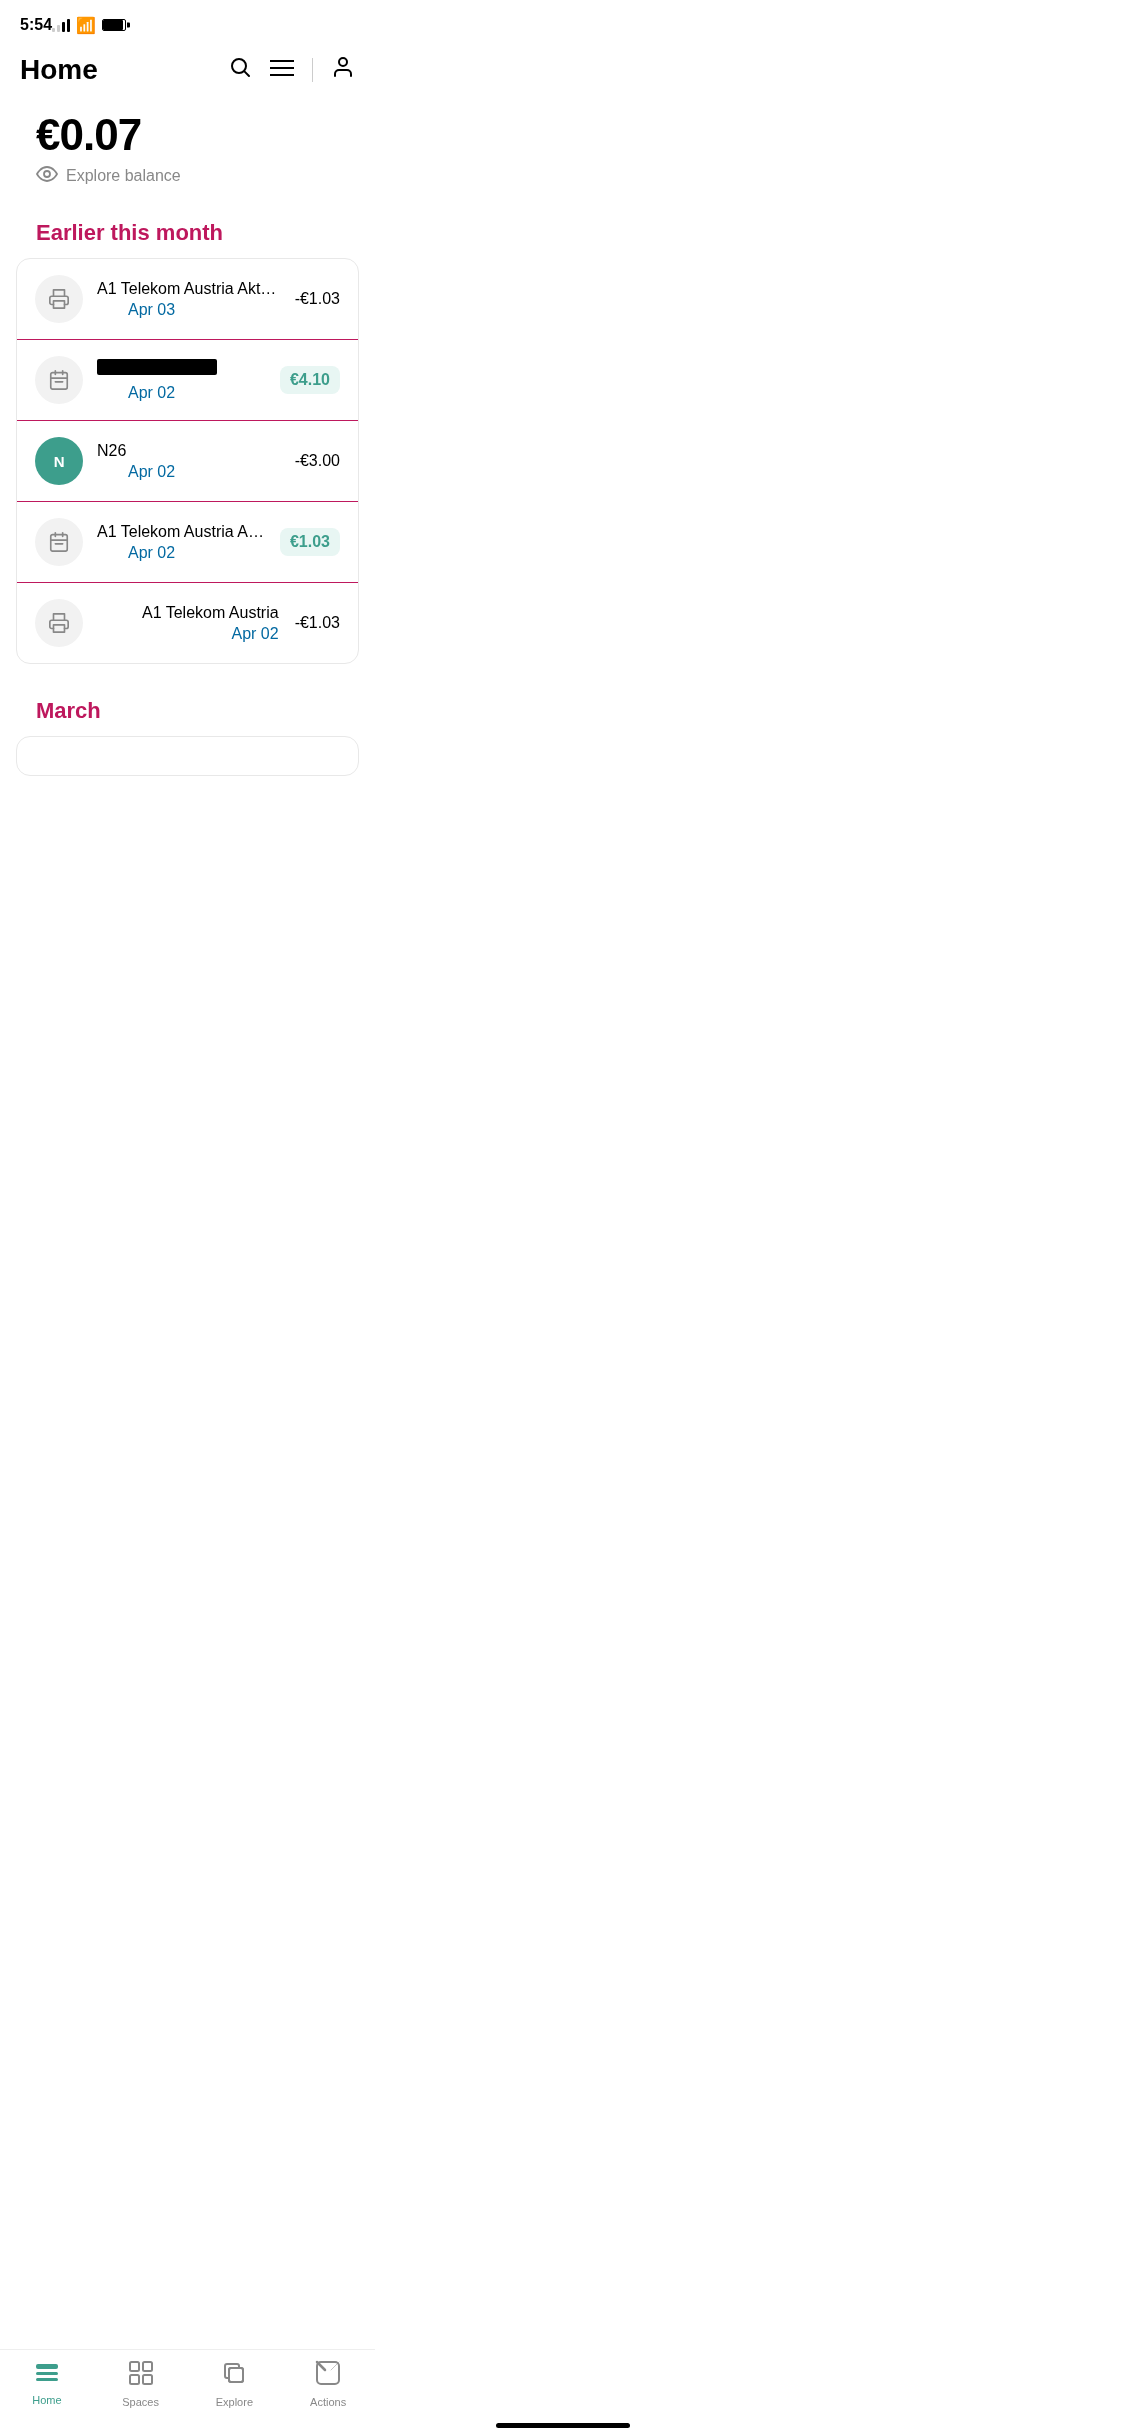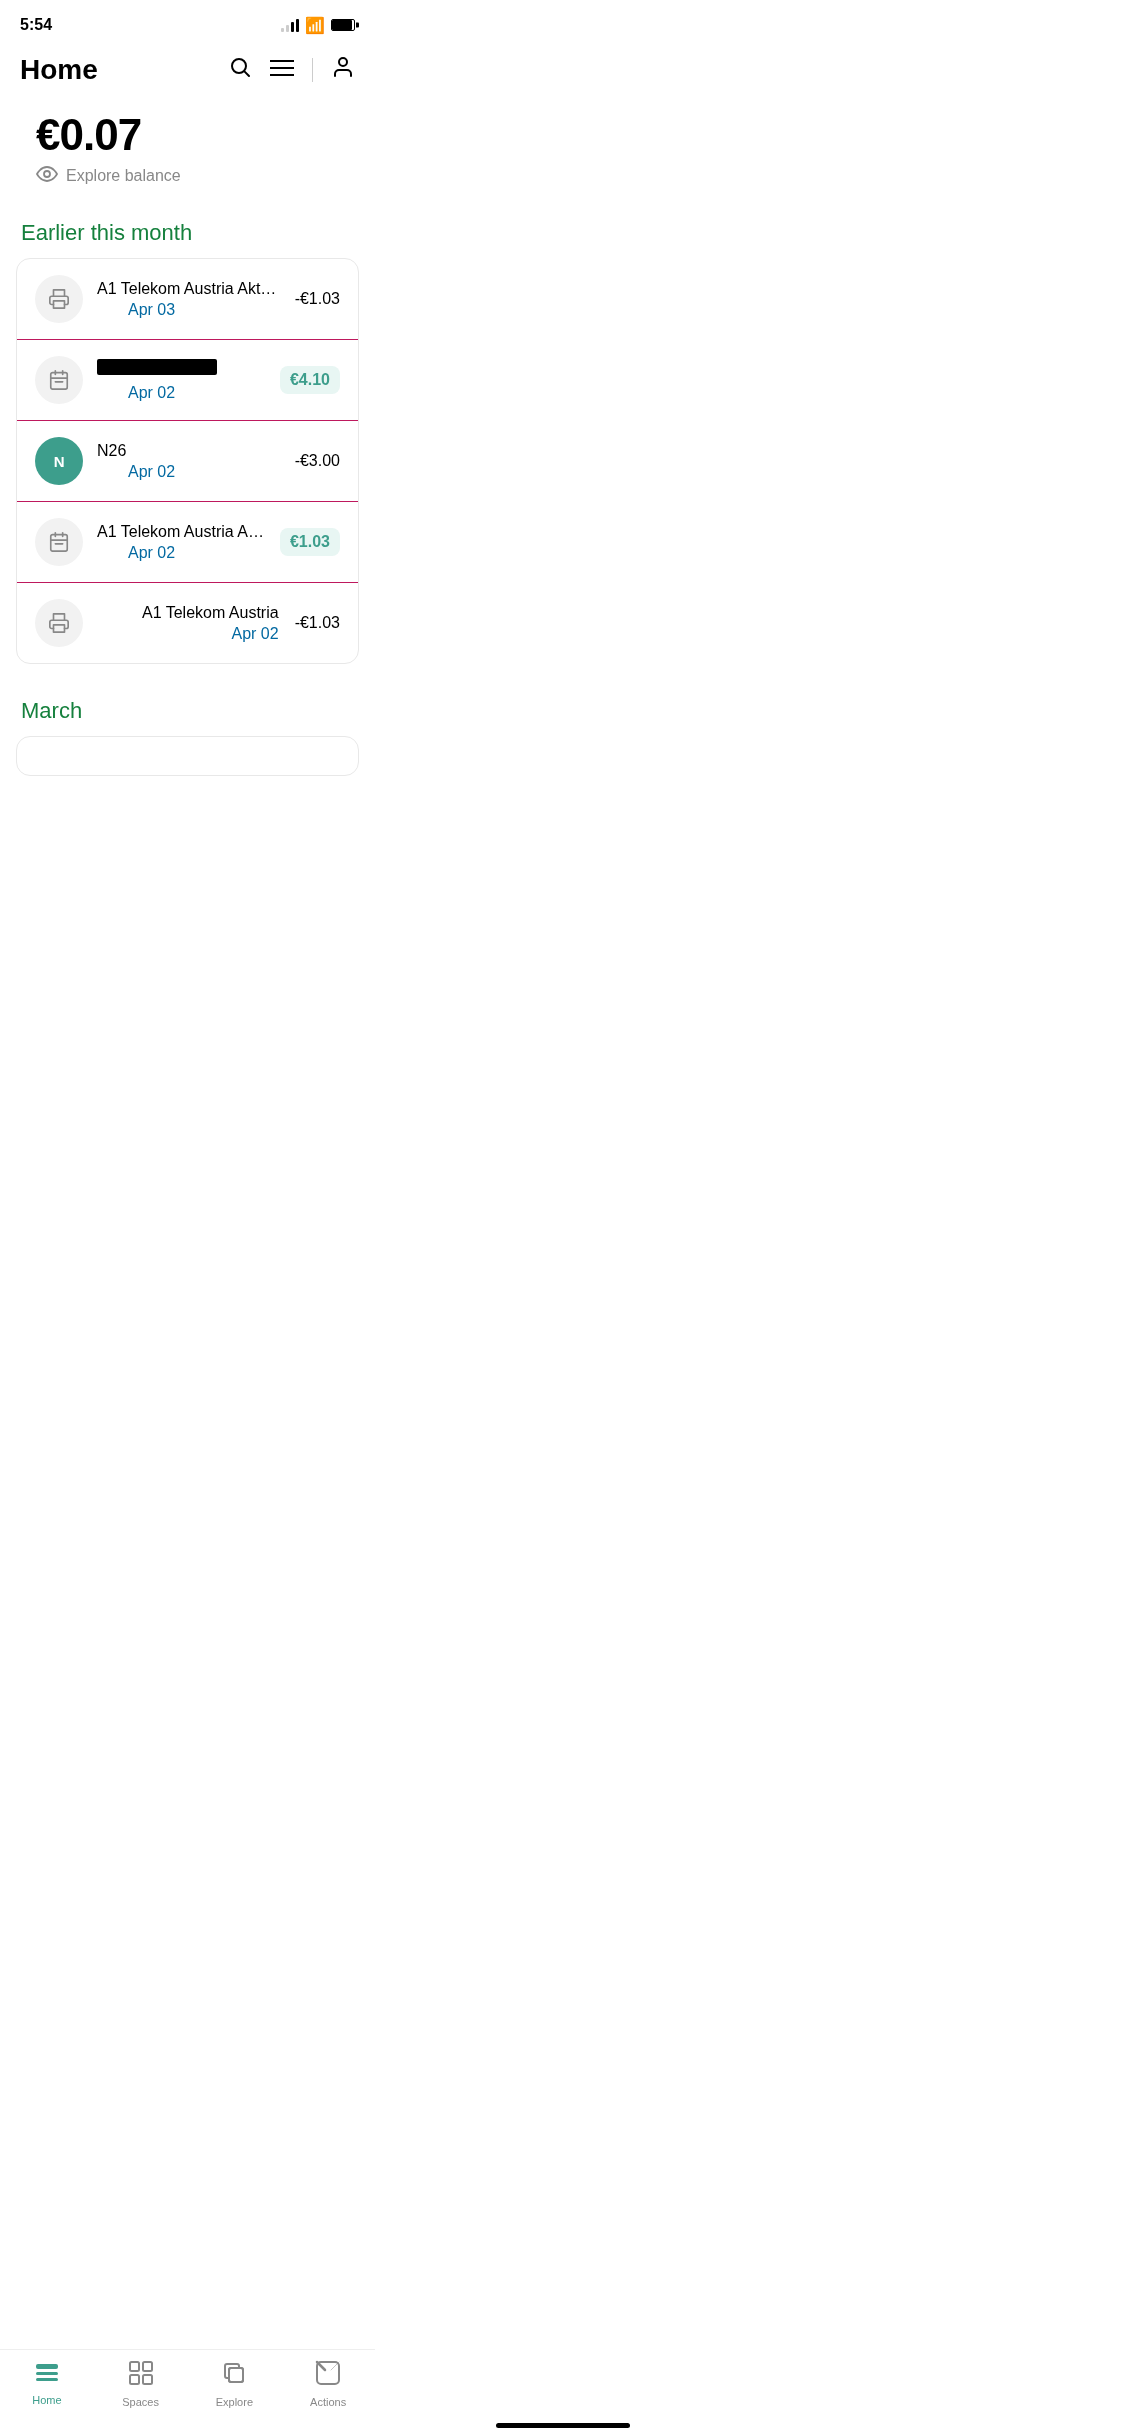--- a/index.html
+++ b/index.html
@@ -10,21 +10,21 @@
       background: #ffffff;
       width: 375px;
       min-height: 812px;
       overflow-x: hidden;
       position: relative;
     }
 
     
     .status-bar {
       display: flex;
-      justify-content: space-between;
+      justify-content: flex-start;
       align-items: center;
       padding: 14px 20px 8px;
       height: 44px;
     }
     .status-time {
       font-size: 16px;
       font-weight: 600;
       color: #000;
     }
     .status-icons {
@@ -113,23 +113,23 @@
       align-items: center;
       gap: 8px;
       margin-top: 6px;
       color: #888;
       font-size: 16px;
     }
 
     
     .section-title {
       font-size: 22px;
-      font-weight: 400;
-      color: #15803d;
-      padding: 10px 21px 12px;
+      font-weight: 700;
+      color: #be185d;
+      padding: 10px 36px 12px;
     }
 
     
     .transactions-card {
       margin: 0 16px;
       border: 1px solid #e8e8e8;
       border-radius: 14px;
       overflow: hidden;
       background: #fff;
     }

